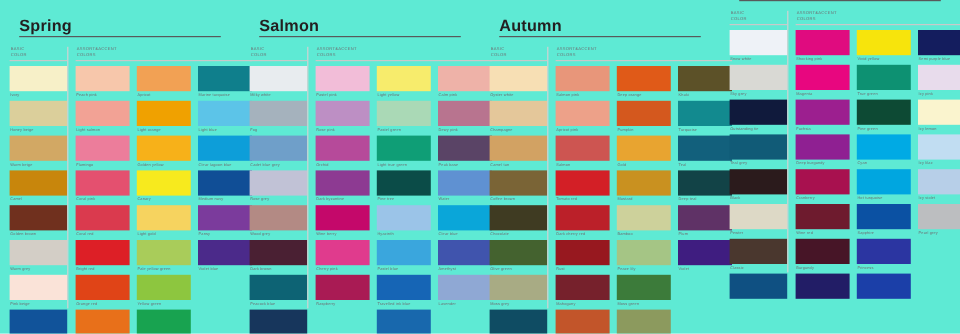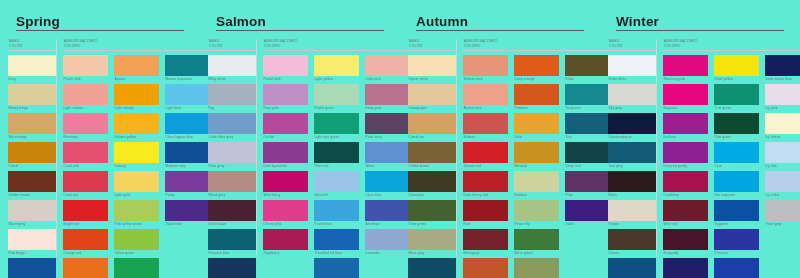--- a/index.html
+++ b/index.html
@@ -480,21 +480,20 @@
               <div class="swatch-cell">
                 <div class="swatch" style="background: rgb(63, 29, 128);"></div>
                 <div class="sw-label">Violet</div>
               </div>
             </div>
           </div>
         </div>
       </div>
     </div>
     <div class="panel">
-      <div class="panel-title">Winter</div>
       <div class="title-rule"></div>
       <div class="panel-body">
         <div class="basic-col">
           <div class="col-head">
             <div>BASIC</div>
             <div>COLOR</div>
           </div>
           <div class="head-rule"></div>
           <div class="swatch-cell">
             <div class="swatch" style="background: rgb(238, 242, 247);"></div>

